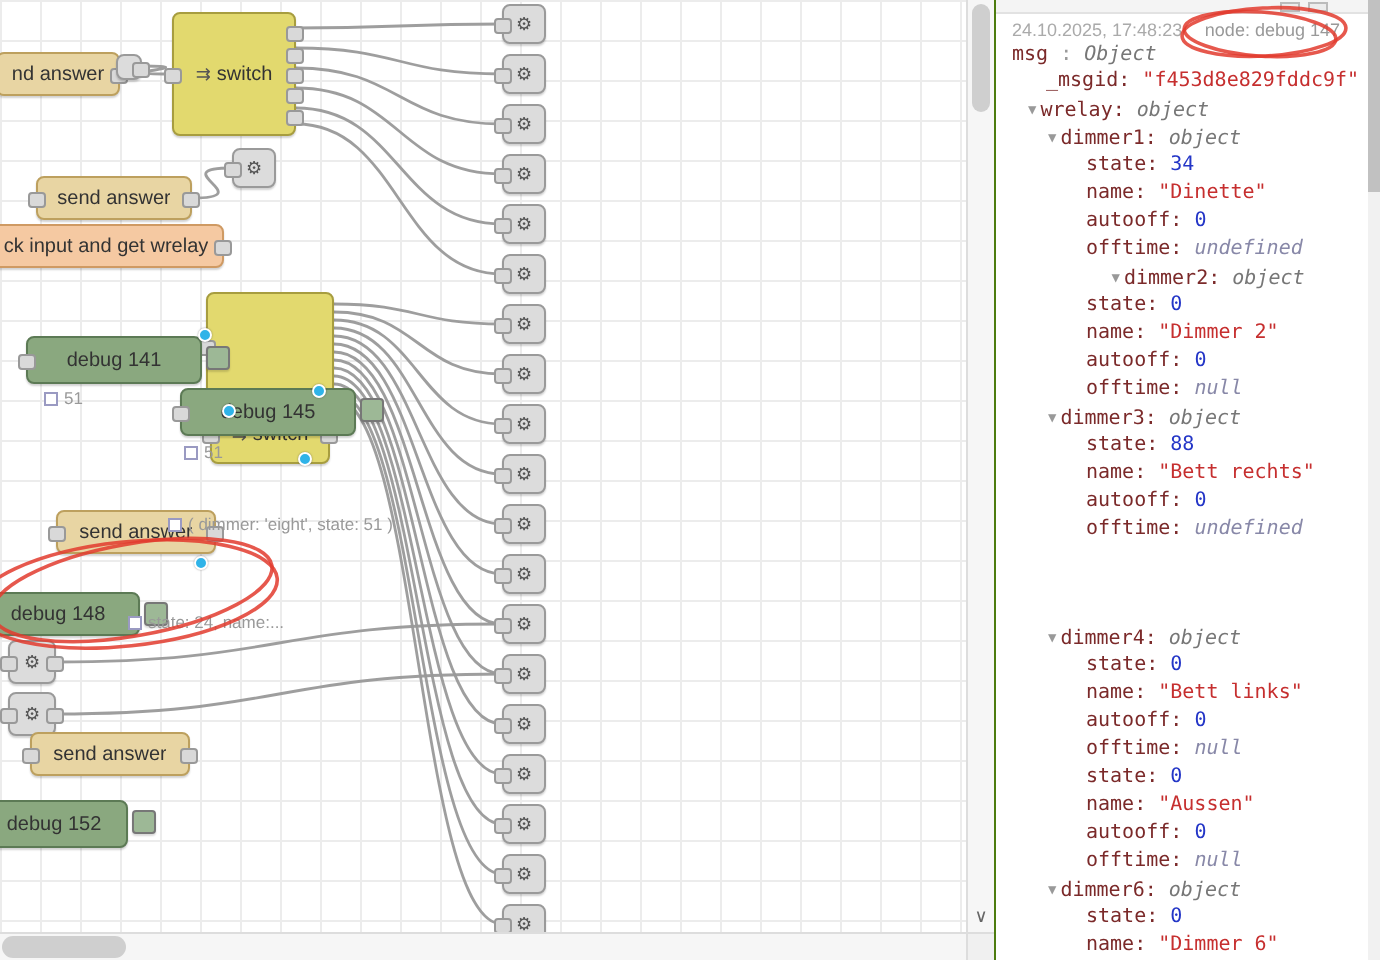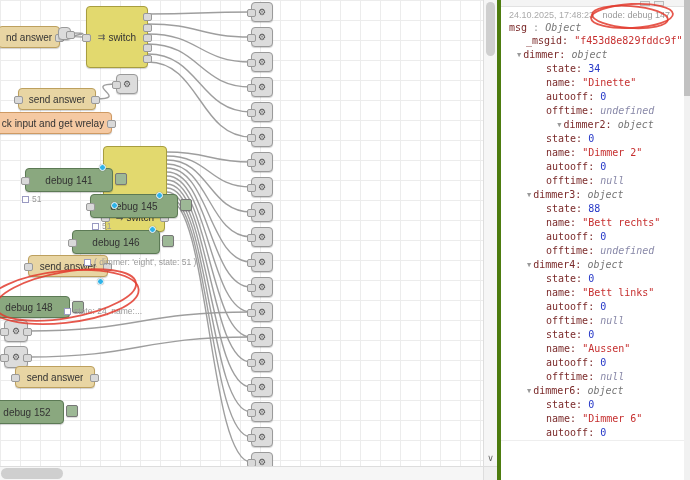--- a/index.html
+++ b/index.html
@@ -33,21 +33,21 @@
   .hscroll{position:absolute;left:0;top:466px;width:483px;height:14px;background:#f6f6f6;border-top:1px solid #ddd}
   .hthumb{position:absolute;left:1px;top:1px;width:62px;height:11px;background:#cfcfcf;border-radius:6px}
   .vscroll{position:absolute;left:483px;top:0;width:14px;height:466px;background:#f6f6f6;border-left:1px solid #ddd}
   .vthumb{position:absolute;left:2px;top:2px;width:9px;height:54px;background:#cfcfcf;border-radius:5px}
   .varrow{position:absolute;left:0;bottom:0;width:100%;height:14px;text-align:center;font-size:9px;line-height:13px;color:#666}
   .corner{position:absolute;left:483px;top:466px;width:14px;height:14px;background:#f0f0f0;border-top:1px solid #ddd;border-left:1px solid #ddd}
   #sb-scroll{position:absolute;left:684px;top:0;width:6px;height:480px;background:#f1f1f1}
   #sb-thumb{position:absolute;left:684px;top:0;width:6px;height:96px;background:#c1c1c1}
 
   
-  #sidebar{position:absolute;left:497px;top:0;width:187px;height:480px;background:#fff;border-left:4px solid #4d7c0f;overflow:hidden}
+  #sidebar{position:absolute;left:497px;top:0;width:187px;height:480px;background:#fff;border-left:1px solid #4d7c0f;overflow:hidden}
   .sb-top{height:7px;background:#f4f4f4;border-bottom:1px solid #e2e2e2;position:relative}
   .sb-btn{position:absolute;top:1px;width:10px;height:5px;border:1px solid #bbb;background:#ececec}
   .msg{border-bottom:1px solid #eee}
   .msg-meta{display:flex;justify-content:space-between;padding:3px 14px 0 8px;font-size:9px;color:#aaa}
   .msg-src{color:#999}
   .msg-head{padding:2px 8px 0;font-size:10px;font-family:"DejaVu Sans Mono",monospace}
   .mpath{color:#7b2a2a}.msep{color:#999}.mtype{color:#777;font-style:italic}
   #tree{font-family:"DejaVu Sans Mono",monospace;font-size:10px;line-height:14px;padding-top:1px;color:#333}
   .trow{white-space:nowrap;height:14px;overflow:hidden}
   .caret{color:#999;font-size:7px;margin-right:2px;display:inline-block;vertical-align:1px}
@@ -116,38 +116,33 @@
           <div class="port" style="left: -5px; top: 7px;"></div>
           <div class="port" style="right: -5px; top: 7px;"></div>
         </div>
         <div class="node func" style="left: -6px; top: 112px; width: 118px; height: 22px;">
           <div class="nlabel">ck input and get wrelay</div>
           <div class="port" style="right: -5px; top: 7px;"></div>
         </div>
         <div class="node switch" style="left: 103px; top: 146px; width: 64px; height: 54px;">
           <div class="port" style="left: -5px; top: 23px;"></div>
         </div>
-        <div class="node debug" style="left: 25px; top: 168px; width: 88px; height: 24px;">
+        <div class="node debug" style="left: 13px; top: 168px; width: 88px; height: 24px;">
           <div class="nlabel">debug 141</div>
           <div class="port" style="left: -5px; top: 8px;"></div>
           <div class="tab" style="right: -15px; top: 4px;"></div>
         </div>
         <div class="node switch" style="left: 105px; top: 202px; width: 60px; height: 30px;">
           <div class="nicon">⇉</div>
           <div class="nlabel">switch</div>
           <div class="port" style="left: -5px; top: 11px;"></div>
           <div class="port" style="right: -5px; top: 11px;"></div>
         </div>
         <div class="node debug" style="left: 90px; top: 194px; width: 88px; height: 24px;">
           <div class="nlabel">debug 145</div>
-          <div class="port" style="left: -5px; top: 8px;"></div>
-          <div class="tab" style="right: -15px; top: 4px;"></div>
-        </div>
-        <div class="node debug" style="left: 72px; top: 230px; width: 88px; height: 24px;">
-          <div class="nlabel">debug 146</div>
           <div class="port" style="left: -5px; top: 8px;"></div>
           <div class="tab" style="right: -15px; top: 4px;"></div>
         </div>
         <div class="node answer" style="left: 28px; top: 255px; width: 80px; height: 22px;">
           <div class="nlabel">send answer</div>
           <div class="port" style="left: -5px; top: 7px;"></div>
           <div class="port" style="right: -5px; top: 7px;"></div>
         </div>
         <div class="node debug" style="left: -12px; top: 296px; width: 82px; height: 22px;">
           <div class="nlabel">debug 148</div>
@@ -293,36 +288,37 @@
       <div class="sb-btn" style="right:20px"></div>
     </div>
     <div class="msg">
       <div class="msg-meta">
         <span>24.10.2025, 17:48:23</span>
         <span class="msg-src">node: debug 147</span>
       </div>
       <div class="msg-head"><span class="mpath">msg</span><span class="msep"> : </span><span class="mtype">Object</span></div>
       <div id="tree">
           <div class="trow" style="padding-left: 16px;"><span class="spc"></span><span class="k">_msgid: </span><span class="vs">"f453d8e829fddc9f"</span></div>
-          <div class="trow" style="padding-left: 16px;"><span class="caret">▼</span><span class="k">dimmer: </span><span class="vt">object</span></div>
+          <div class="trow" style="padding-left: 16px;"><span class="caret">▼</span><span class="k">wrelay: </span><span class="vt">object</span></div>
+          <div class="trow" style="padding-left: 26px;"><span class="caret">▼</span><span class="k">dimmer1: </span><span class="vt">object</span></div>
           <div class="trow" style="padding-left: 36px;"><span class="spc"></span><span class="k">state: </span><span class="vn">34</span></div>
           <div class="trow" style="padding-left: 36px;"><span class="spc"></span><span class="k">name: </span><span class="vs">"Dinette"</span></div>
           <div class="trow" style="padding-left: 36px;"><span class="spc"></span><span class="k">autooff: </span><span class="vn">0</span></div>
           <div class="trow" style="padding-left: 36px;"><span class="spc"></span><span class="k">offtime: </span><span class="vu">undefined</span></div>
           <div class="trow" style="padding-left: 26px; text-align: center;"><span class="caret">▼</span><span class="k">dimmer2: </span><span class="vt">object</span></div>
           <div class="trow" style="padding-left: 36px;"><span class="spc"></span><span class="k">state: </span><span class="vn">0</span></div>
           <div class="trow" style="padding-left: 36px;"><span class="spc"></span><span class="k">name: </span><span class="vs">"Dimmer 2"</span></div>
           <div class="trow" style="padding-left: 36px;"><span class="spc"></span><span class="k">autooff: </span><span class="vn">0</span></div>
           <div class="trow" style="padding-left: 36px;"><span class="spc"></span><span class="k">offtime: </span><span class="vu">null</span></div>
           <div class="trow" style="padding-left: 26px;"><span class="caret">▼</span><span class="k">dimmer3: </span><span class="vt">object</span></div>
           <div class="trow" style="padding-left: 36px;"><span class="spc"></span><span class="k">state: </span><span class="vn">88</span></div>
           <div class="trow" style="padding-left: 36px;"><span class="spc"></span><span class="k">name: </span><span class="vs">"Bett rechts"</span></div>
           <div class="trow" style="padding-left: 36px;"><span class="spc"></span><span class="k">autooff: </span><span class="vn">0</span></div>
           <div class="trow" style="padding-left: 36px;"><span class="spc"></span><span class="k">offtime: </span><span class="vu">undefined</span></div>
-          <div class="trow" style="padding-left: 26px;"><span class="caret">▼</span><span class="k">dimmer4: </span><span class="vt">object</span></div>
+          <div class="trow" style="padding-left: 26px; margin-top: 40px;"><span class="caret">▼</span><span class="k">dimmer4: </span><span class="vt">object</span></div>
           <div class="trow" style="padding-left: 36px;"><span class="spc"></span><span class="k">state: </span><span class="vn">0</span></div>
           <div class="trow" style="padding-left: 36px;"><span class="spc"></span><span class="k">name: </span><span class="vs">"Bett links"</span></div>
           <div class="trow" style="padding-left: 36px;"><span class="spc"></span><span class="k">autooff: </span><span class="vn">0</span></div>
           <div class="trow" style="padding-left: 36px;"><span class="spc"></span><span class="k">offtime: </span><span class="vu">null</span></div>
           <div class="trow" style="padding-left: 36px;"><span class="spc"></span><span class="k">state: </span><span class="vn">0</span></div>
           <div class="trow" style="padding-left: 36px;"><span class="spc"></span><span class="k">name: </span><span class="vs">"Aussen"</span></div>
           <div class="trow" style="padding-left: 36px;"><span class="spc"></span><span class="k">autooff: </span><span class="vn">0</span></div>
           <div class="trow" style="padding-left: 36px;"><span class="spc"></span><span class="k">offtime: </span><span class="vu">null</span></div>
           <div class="trow" style="padding-left: 26px;"><span class="caret">▼</span><span class="k">dimmer6: </span><span class="vt">object</span></div>
           <div class="trow" style="padding-left: 36px;"><span class="spc"></span><span class="k">state: </span><span class="vn">0</span></div>

